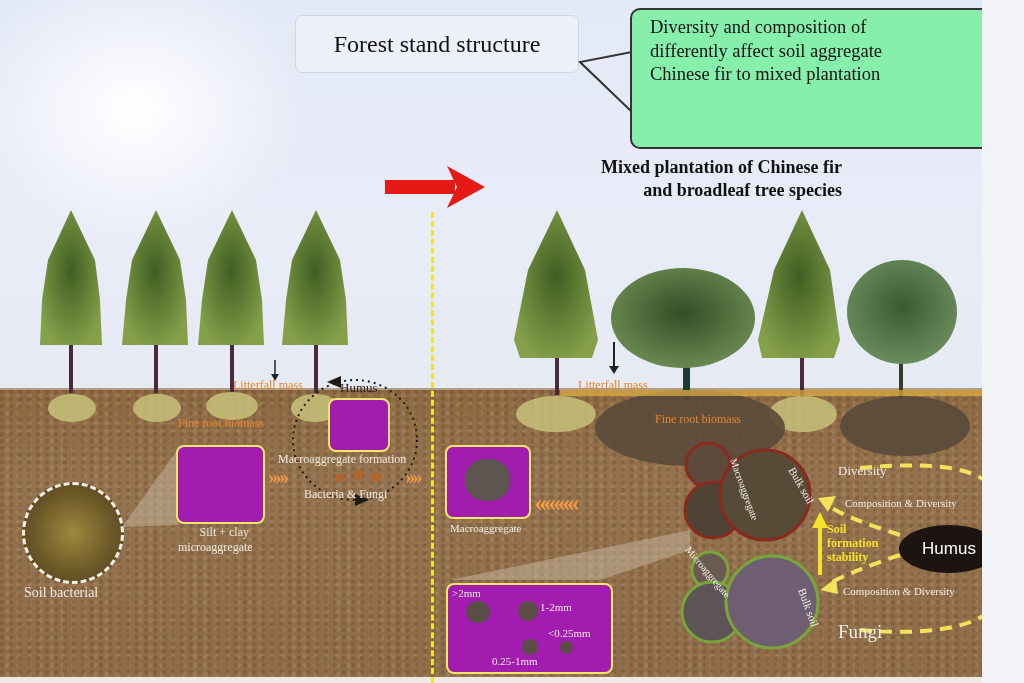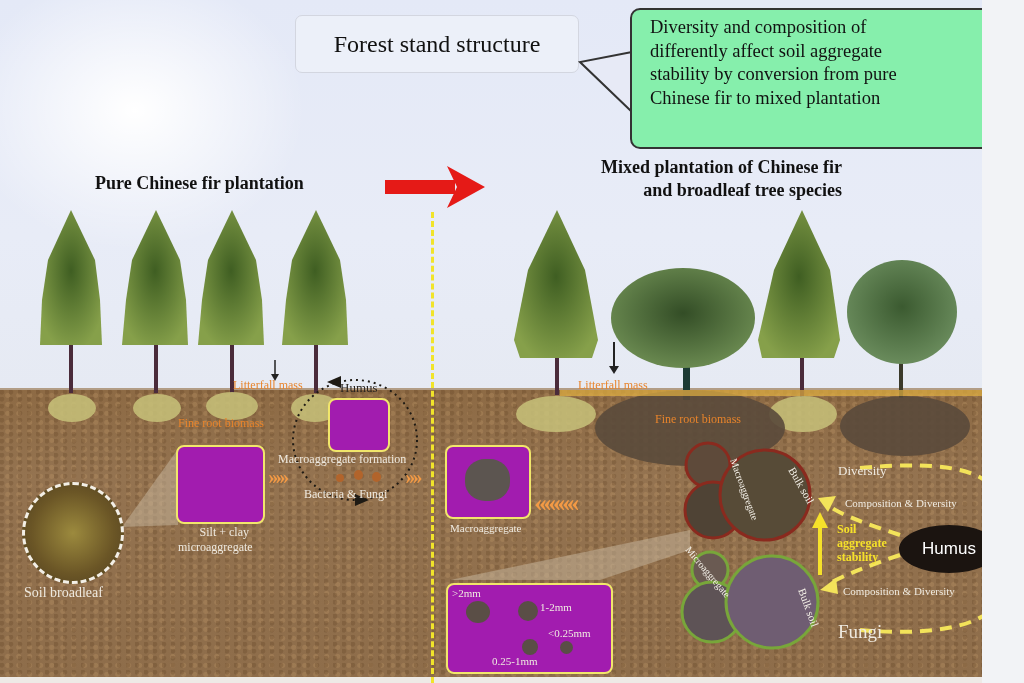--- a/index.html
+++ b/index.html
@@ -21,21 +21,21 @@
   .callout { position:absolute; left:630px; top:8px; width:378px; height:137px; border:2px solid #333; border-radius:10px; background:#86efac; }
   .callout-text { position:absolute; left:18px; top:6px; width:350px; font-size:18.5px; line-height:23.5px; color:#111; }
   .callout-tail { position:absolute; left:575px; top:40px; }
   .heading { position:absolute; font-weight:bold; font-size:18px; color:#111; text-align:center; line-height:23px; }
   .red-arrow { position:absolute; left:385px; top:164px; }
   .orange-label { position:absolute; color:#e8842b; font-size:12px; font-weight:normal; white-space:nowrap; }
   .white-label { position:absolute; color:#efeae0; font-size:12px; white-space:nowrap; }
   .panel { position:absolute; border:2.5px solid #f1e66b; border-radius:8px; background:#a21caf; }
   .chevrons { position:absolute; color:#f39a45; font-weight:bold; letter-spacing:-3px; font-size:20px; }
   .humus-oval { position:absolute; left:899px; top:525px; width:100px; height:48px; border-radius:50%; background:#1b1410; color:#fff; font-family:"Liberation Sans", sans-serif; font-size:17px; display:flex; align-items:center; justify-content:center; }
-  .yellow-text { position:absolute; color:#f6e12a; font-size:12px; font-weight:bold; line-height:14px;margin-left:10px; }
+  .yellow-text { position:absolute; color:#f6e12a; font-size:12px; font-weight:bold; line-height:14px; }
   .circle-soil { position:absolute; border-radius:50%; }
   svg text { font-family:"Liberation Serif", serif; }
 </style>
 </head>
 <body>
 
 <div id="stage">
   <div class="sky"></div>
   <div class="soil-top"></div>
   <div class="soil"></div>
@@ -46,26 +46,24 @@
   </div>
 
   <svg class="callout-tail" width="60" height="80">
     <polyline points="57,12 5,22 57,72" fill="#e7eaf6" stroke="#333" stroke-width="2"></polyline>
   </svg>
 
   <div class="callout">
     <div class="callout-text">
       <div>Diversity and composition of</div>
       <div>differently affect soil aggregate</div>
-      <div>stability by conversion from pure</div>
       <div>Chinese fir to mixed plantation</div>
     </div>
   </div>
 
-  <div class="heading" style="left:95px; top:172px;">Pure Chinese fir plantation</div>
   <div class="heading" style="left:552px; top:156px; width:290px;text-align:right;">
     <div>Mixed plantation of Chinese fir</div>
     <div>and broadleaf tree species</div>
   </div>
 
   <svg class="red-arrow" width="105" height="46">
     <rect x="0" y="16" width="70" height="14" fill="#e51a17"></rect>
     <polygon points="62,2 100,23 62,44 72,23" fill="#e51a17"></polygon>
   </svg>
 
@@ -174,21 +172,21 @@
   <div class="panel" style="left:176px; top:445px; width:85px; height:75px;"></div>
   <div class="white-label" style="left:196px; top:525px; text-align:center;">
     <div>Silt + clay</div>
     <div style="margin-left:-18px;">microaggregate</div>
   </div>
 
   <div class="chevrons" style="left:268px; top:466px;">›››››</div>
   <div class="chevrons" style="left:405px; top:466px;">››››</div>
 
   <div class="circle-soil" style="left:22px; top:482px; width:96px; height:96px; border:3px dashed #f3efe6; background:radial-gradient(circle, #9c8a3e 0%, #6b5626 60%, #4f3e1f 100%);"></div>
-  <div class="white-label" style="left:24px; top:585px; font-size:14px;">Soil broadleaf</div>
+  <div class="white-label" style="left:24px; top:585px; font-size:14px;">Soil bacterial</div>
 
   <div class="orange-label" style="left:578px; top:378px;">Litterfall mass</div>
   <div class="orange-label" style="left:655px; top:412px;">Fine root biomass</div>
 
   <div class="panel" style="left:445px; top:445px; width:82px; height:70px;">
     <div style="position:absolute;left:18px;top:12px;width:45px;height:42px;border-radius:45%;background:#5c5550;"></div>
   </div>
   <div class="white-label" style="left:450px; top:522px; font-size:11px;">Macroaggregate</div>
 
   <div class="chevrons" style="left:534px; top:488px; font-size:26px; letter-spacing:-4px;">‹‹‹‹‹‹‹‹‹</div>
@@ -233,20 +231,20 @@
     <polygon points="12,78 28,78 20,62" fill="#f6e12a"></polygon>
   </svg>
 
   <div class="white-label" style="left:838px; top:463px; font-size:13px;">Diversity</div>
   <div class="white-label" style="left:845px; top:497px; font-size:11px;">Composition &amp; Diversity</div>
   <div class="white-label" style="left:843px; top:585px; font-size:11px;">Composition &amp; Diversity</div>
   <div class="white-label" style="left:838px; top:621px; font-size:19px;">Fungi</div>
 
   <div class="yellow-text" style="left:827px; top:522px;">
     <div>Soil</div>
-    <div>aggregate</div>
+    <div>formation</div>
     <div>stability</div>
   </div>
 
   <div class="humus-oval">
     <span>Humus</span>
   </div>
 </div>
 
 </body></html>

